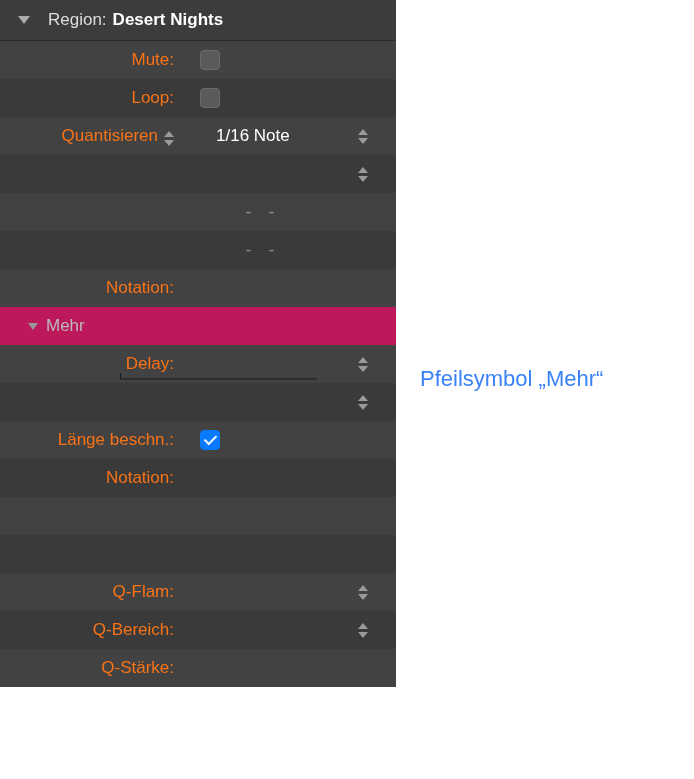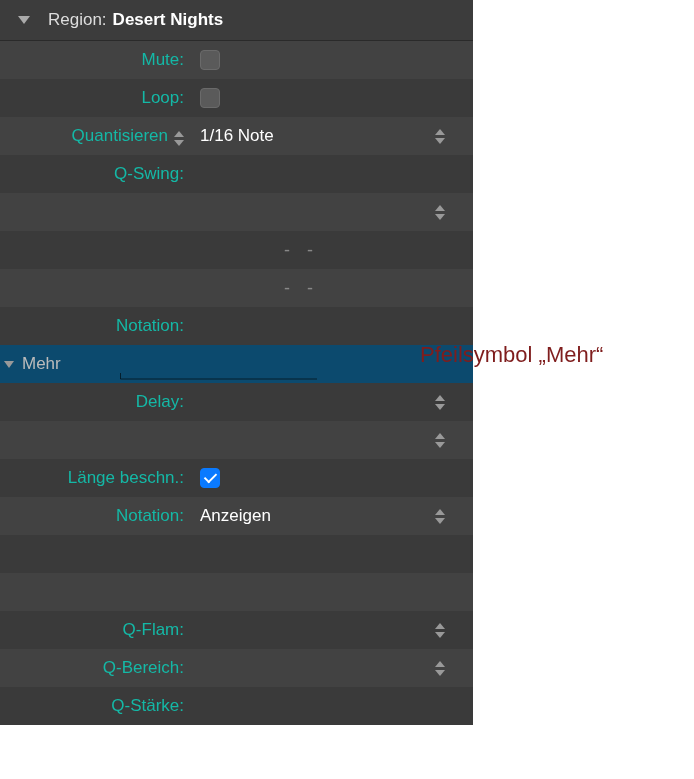--- a/index.html
+++ b/index.html
@@ -4,21 +4,21 @@
 <style>
   * { box-sizing: border-box; margin: 0; padding: 0; }
   body {
     font-family: -apple-system, "Helvetica Neue", Arial, sans-serif;
     background: #fff;
     width: 694px;
     height: 779px;
     position: relative;
   }
   .panel {
-    width: 473px;
+    width: 396px;
     background: #3a3a3a;
     color: #ccc;
     font-size: 17px;
   }
   .header {
     display: flex;
     align-items: center;
     padding: 10px 12px 10px 18px;
     background: #3c3c3c;
     border-bottom: 1px solid #2a2a2a;
@@ -36,33 +36,33 @@
     display: flex;
     align-items: center;
     height: 38px;
     padding: 0 10px;
   }
   .row:nth-child(odd) { background: #424242; }
   .row:nth-child(even) { background: #3a3a3a; }
   .label {
     flex: 0 0 190px;
     text-align: right;
-    padding-right: 16px;
-    color: #14b8a6;
+    padding-right: 26px;
+    color: #f97316;
     font-size: 17px;
     white-space: nowrap;
   }
   .value-area {
     flex: 1;
     display: flex;
     align-items: center;
     position: relative;
     height: 100%;
   }
-  .value-text { color: #fff; font-size: 17px; }
+  .value-text { color: #fff; font-size: 17px; margin-left: 16px; }
   .stepper {
     position: absolute;
     right: 18px;
     display: flex;
     flex-direction: column;
     gap: 3px;
   }
   .stepper .up {
     width: 0; height: 0;
     border-left: 5px solid transparent;
@@ -118,37 +118,37 @@
     flex: 1;
     text-align: center;
     padding-right: 60px;
     letter-spacing: 6px;
     font-size: 18px;
   }
   .section-row {
     display: flex;
     align-items: center;
     height: 38px;
-    padding-left: 4px;
-    background: #0c4a6e;
+    padding-left: 28px;
+    background: #be185d;
   }
   .section-chev {
     width: 0; height: 0;
     border-left: 5px solid transparent;
     border-right: 5px solid transparent;
     border-top: 7px solid #999;
     margin-right: 8px;
   }
   .section-label { color: #bbb; font-size: 17px; }
   .annotation {
     position: absolute;
     left: 420px;
-    top: 342px;
+    top: 366px;
     font-size: 22px;
-    color: #7f1d1d;
+    color: #3b82f6;
     font-family: -apple-system, "Helvetica Neue", Arial, sans-serif;
   }
   .leader {
     position: absolute;
     top: 373px;
     left: 20px;
     width: 396px;
     height: 10px;
     pointer-events: none;
   }
@@ -189,24 +189,20 @@
       </div>
       <div class="value-area">
         <span class="value-text">1/16 Note</span>
         <div class="stepper">
           <div class="up"></div>
           <div class="down"></div>
         </div>
       </div>
     </div>
 
-    <div class="row">
-      <div class="label">Q-Swing:</div>
-      <div class="value-area"></div>
-    </div>
 
     <div class="row">
       <div class="value-area">
         <div class="stepper">
           <div class="up"></div>
           <div class="down"></div>
         </div>
       </div>
     </div>
 
@@ -256,27 +252,20 @@
 
     <div class="row">
       <div class="label">Länge beschn.:</div>
       <div class="value-area">
         <div class="checkbox checked"></div>
       </div>
     </div>
 
     <div class="row">
       <div class="label">Notation:</div>
-      <div class="value-area">
-        <span class="value-text">Anzeigen</span>
-        <div class="stepper">
-          <div class="up"></div>
-          <div class="down"></div>
-        </div>
-      </div>
     </div>
 
     <div class="row">
       <div class="value-area"></div>
     </div>
 
     <div class="row">
       <div class="value-area"></div>
     </div>
 

